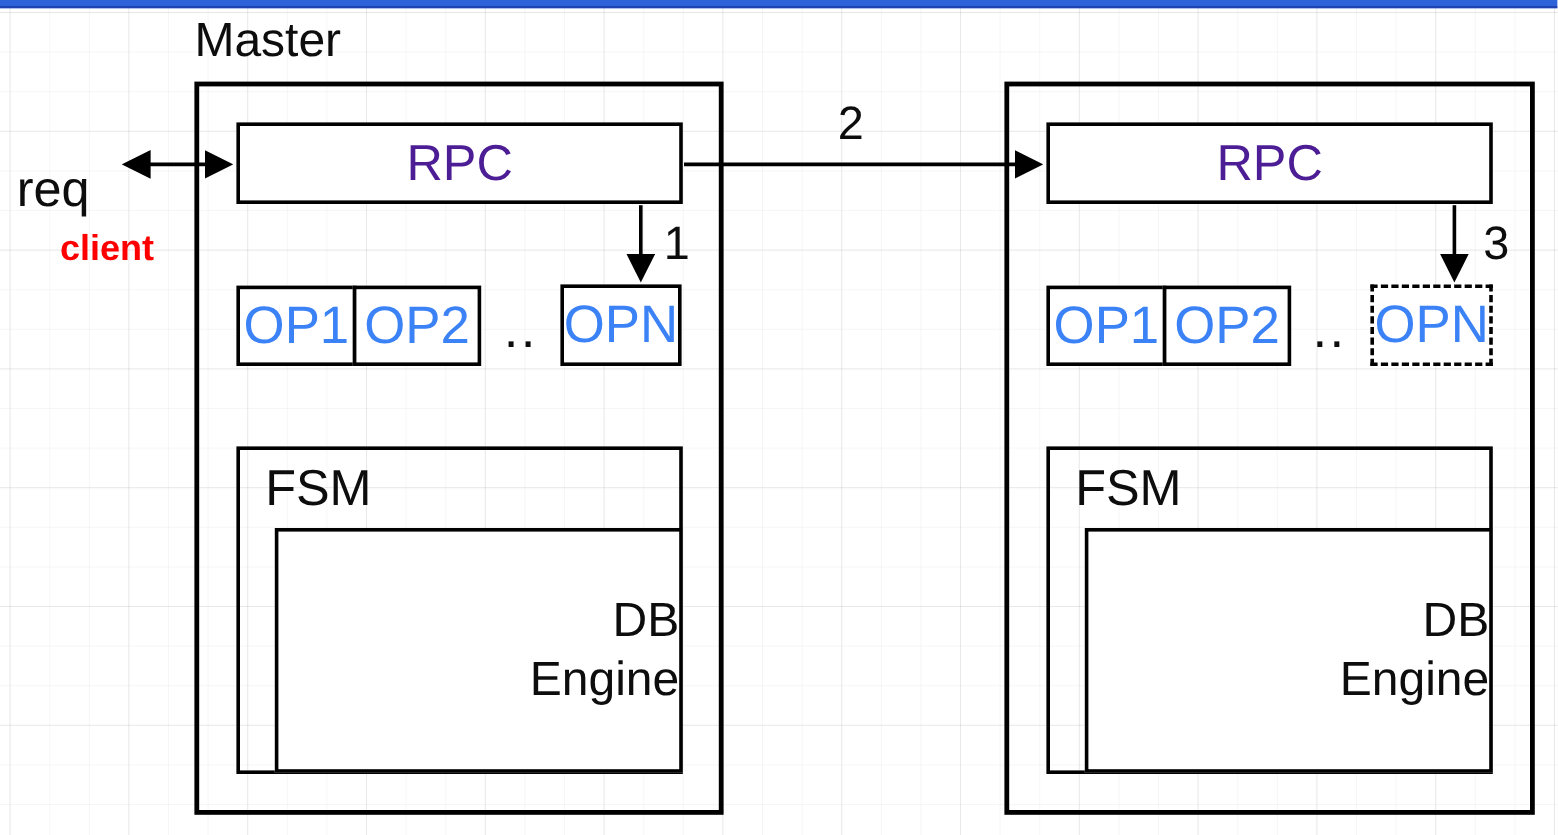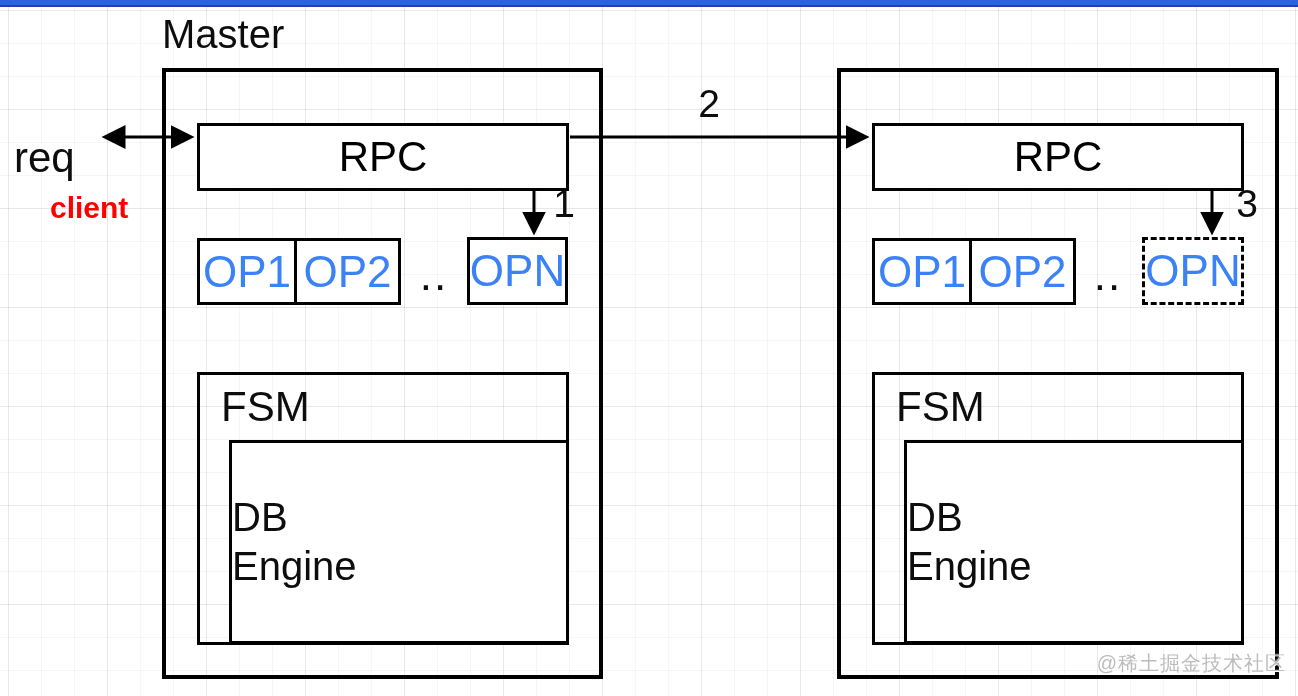--- a/index.html
+++ b/index.html
@@ -24,35 +24,35 @@
     background: #2e62d8;
     box-shadow: inset 0 -2px 0 rgba(20,40,140,0.55);
   }
   .node-title {
     font-size: 40px; color: #0d0d0d; text-align: left; line-height: 1;
   }
   .outer-box { border: 4px solid #000; background: transparent; }
   .inner-box { border: 3px solid #000; background: #fff; }
   .rpc-box {
     display: flex; align-items: center; justify-content: center;
-    font-size: 42px; color: #000000; margin-top: 21px;
+    font-size: 42px; color: #4c1d95;
   }
   .op-box {
     display: flex; align-items: center; justify-content: center;
     font-size: 44px; color: #3b82f6;
   }
   .dashed { border-style: dashed; }
   .dots {
     display: flex; align-items: flex-end; justify-content: center;
     font-size: 44px; color: #0d0d0d; letter-spacing: 2px;
   }
   .fsm-box { background: transparent; }
   .fsm-label { font-size: 42px; color: #0d0d0d; line-height: 1; }
   .db-box {
-    display: flex; flex-direction: column; align-items: flex-start; justify-content: center;
+    display: flex; flex-direction: column; align-items: flex-end; justify-content: center;
     font-size: 40px; color: #0d0d0d; line-height: 49px; text-align: center;
   }
   .step-num { font-size: 39px; color: #0d0d0d; line-height: 1; text-align: center; }
   #req-label { font-size: 42px; color: #0d0d0d; line-height: 1; }
   #client-label { font-size: 30px; font-weight: bold; line-height: 1; margin-left: 36px; }
   #watermark {
     font-size: 20px; color: #bcbcbc; line-height: 1;
     text-shadow: 0 0 2px #ffffff, 1px 1px 0 #ffffff;
     letter-spacing: 1px;
   }
@@ -116,15 +116,14 @@
   <div class="abs dots" style="left:1084px; top:238px; width:48px; height:62px;">..</div>
   <div class="abs inner-box op-box dashed" style="left:1142px; top:237px; width:102px; height:68px;">OPN</div>
 
   <div class="abs inner-box fsm-box" style="left:872px; top:372px; width:372px; height:273px;"></div>
   <div class="abs fsm-label" style="left:896px; top:386px;">FSM</div>
   <div class="abs inner-box db-box" style="left:904px; top:440px; width:340px; height:204px;">
     <span>DB</span>
     <span>Engine</span>
   </div>
 
-  <div class="abs" id="watermark" style="right:12px; top:653px;">@稀土掘金技术社区</div>
 
 </div>
 
 </body></html>

